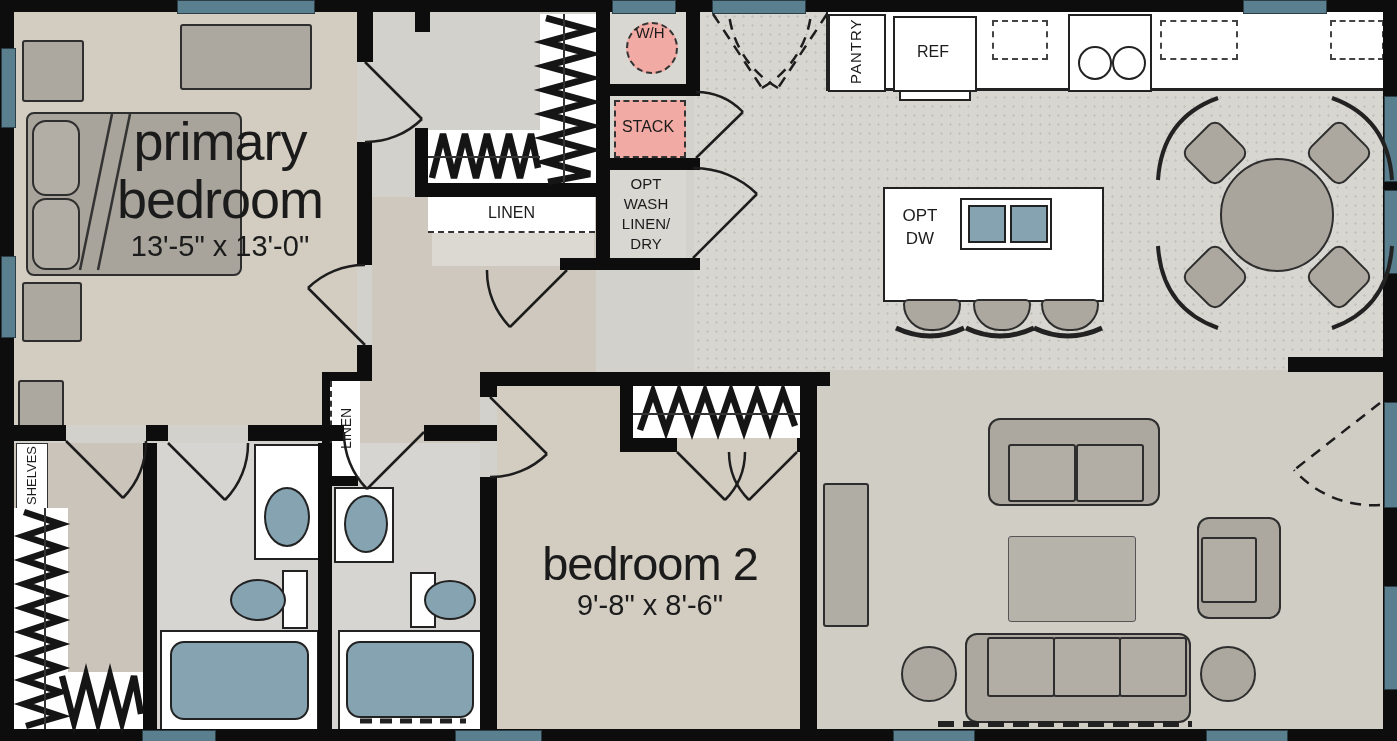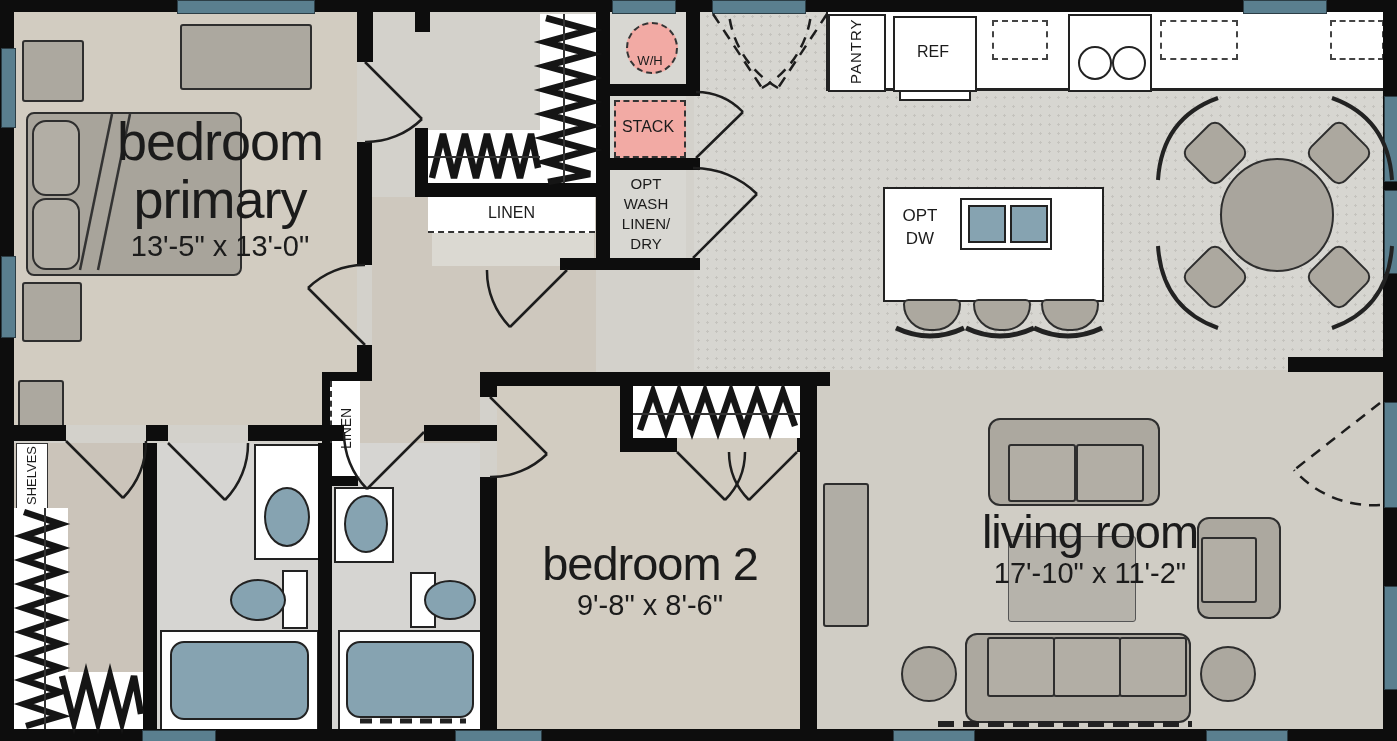--- a/index.html
+++ b/index.html
@@ -215,41 +215,37 @@
     </g>
 
     <g stroke="#222" stroke-width="5" fill="none">
       <path d="M896,328 Q930,344 964,328"></path>
       <path d="M966,328 Q1000,344 1034,328"></path>
       <path d="M1034,328 Q1068,344 1102,328"></path>
     </g>
   </svg>
 
   <div class="lbl" style="left:55px;top:112px;width:330px;text-align:center;">
+    <div class="room-name" style="font-size:54px;line-height:58px;">primary</div>
     <div class="room-name" style="font-size:54px;line-height:58px;">bedroom</div>
-    <div class="room-name" style="font-size:54px;line-height:58px;">primary</div>
     <div class="room-dims">13'-5" x 13'-0"</div>
   </div>
 
   <div class="lbl" style="left:497px;top:540px;width:306px;text-align:center;">
     <div class="room-name">bedroom 2</div>
     <div class="room-dims">9'-8" x 8'-6"</div>
   </div>
 
-  <div class="lbl" style="left:915px;top:508px;width:350px;text-align:center;">
-    <div class="room-name">living room</div>
-    <div class="room-dims">17'-10" x 11'-2"</div>
-  </div>
 
   <div class="lbl center" style="left:428px;top:197px;width:167px;height:32px;font-size:16px;">LINEN</div>
   <div class="lbl center vtext" style="left:330px;top:381px;width:28px;height:95px;font-size:14px;background:#fff;border-right:2px dashed #333;z-index:4;">LINEN</div>
   <div class="lbl center vtext" style="left:16px;top:443px;width:30px;height:64px;font-size:13px;">SHELVES</div>
   <div class="lbl center vtext" style="left:828px;top:14px;width:54px;height:74px;font-size:15px;letter-spacing:1px;">PANTRY</div>
   <div class="lbl center" style="left:893px;top:16px;width:80px;height:72px;font-size:16px;">REF</div>
-  <div class="lbl center" style="left:626px;top:36px;width:48px;height:48px;font-size:13px;">W/H</div>
+  <div class="lbl center" style="left:626px;top:8px;width:48px;height:48px;font-size:15px;">W/H</div>
   <div class="lbl center" style="left:614px;top:100px;width:68px;height:54px;font-size:16px;">STACK</div>
 
   <div class="lbl" style="left:598px;top:174px;width:96px;text-align:center;font-size:15px;line-height:20px;">
     <div>OPT</div>
     <div>WASH</div>
     <div>LINEN/</div>
     <div>DRY</div>
   </div>
 
   <div class="lbl" style="left:896px;top:204px;width:48px;text-align:center;font-size:17px;line-height:23px;">

